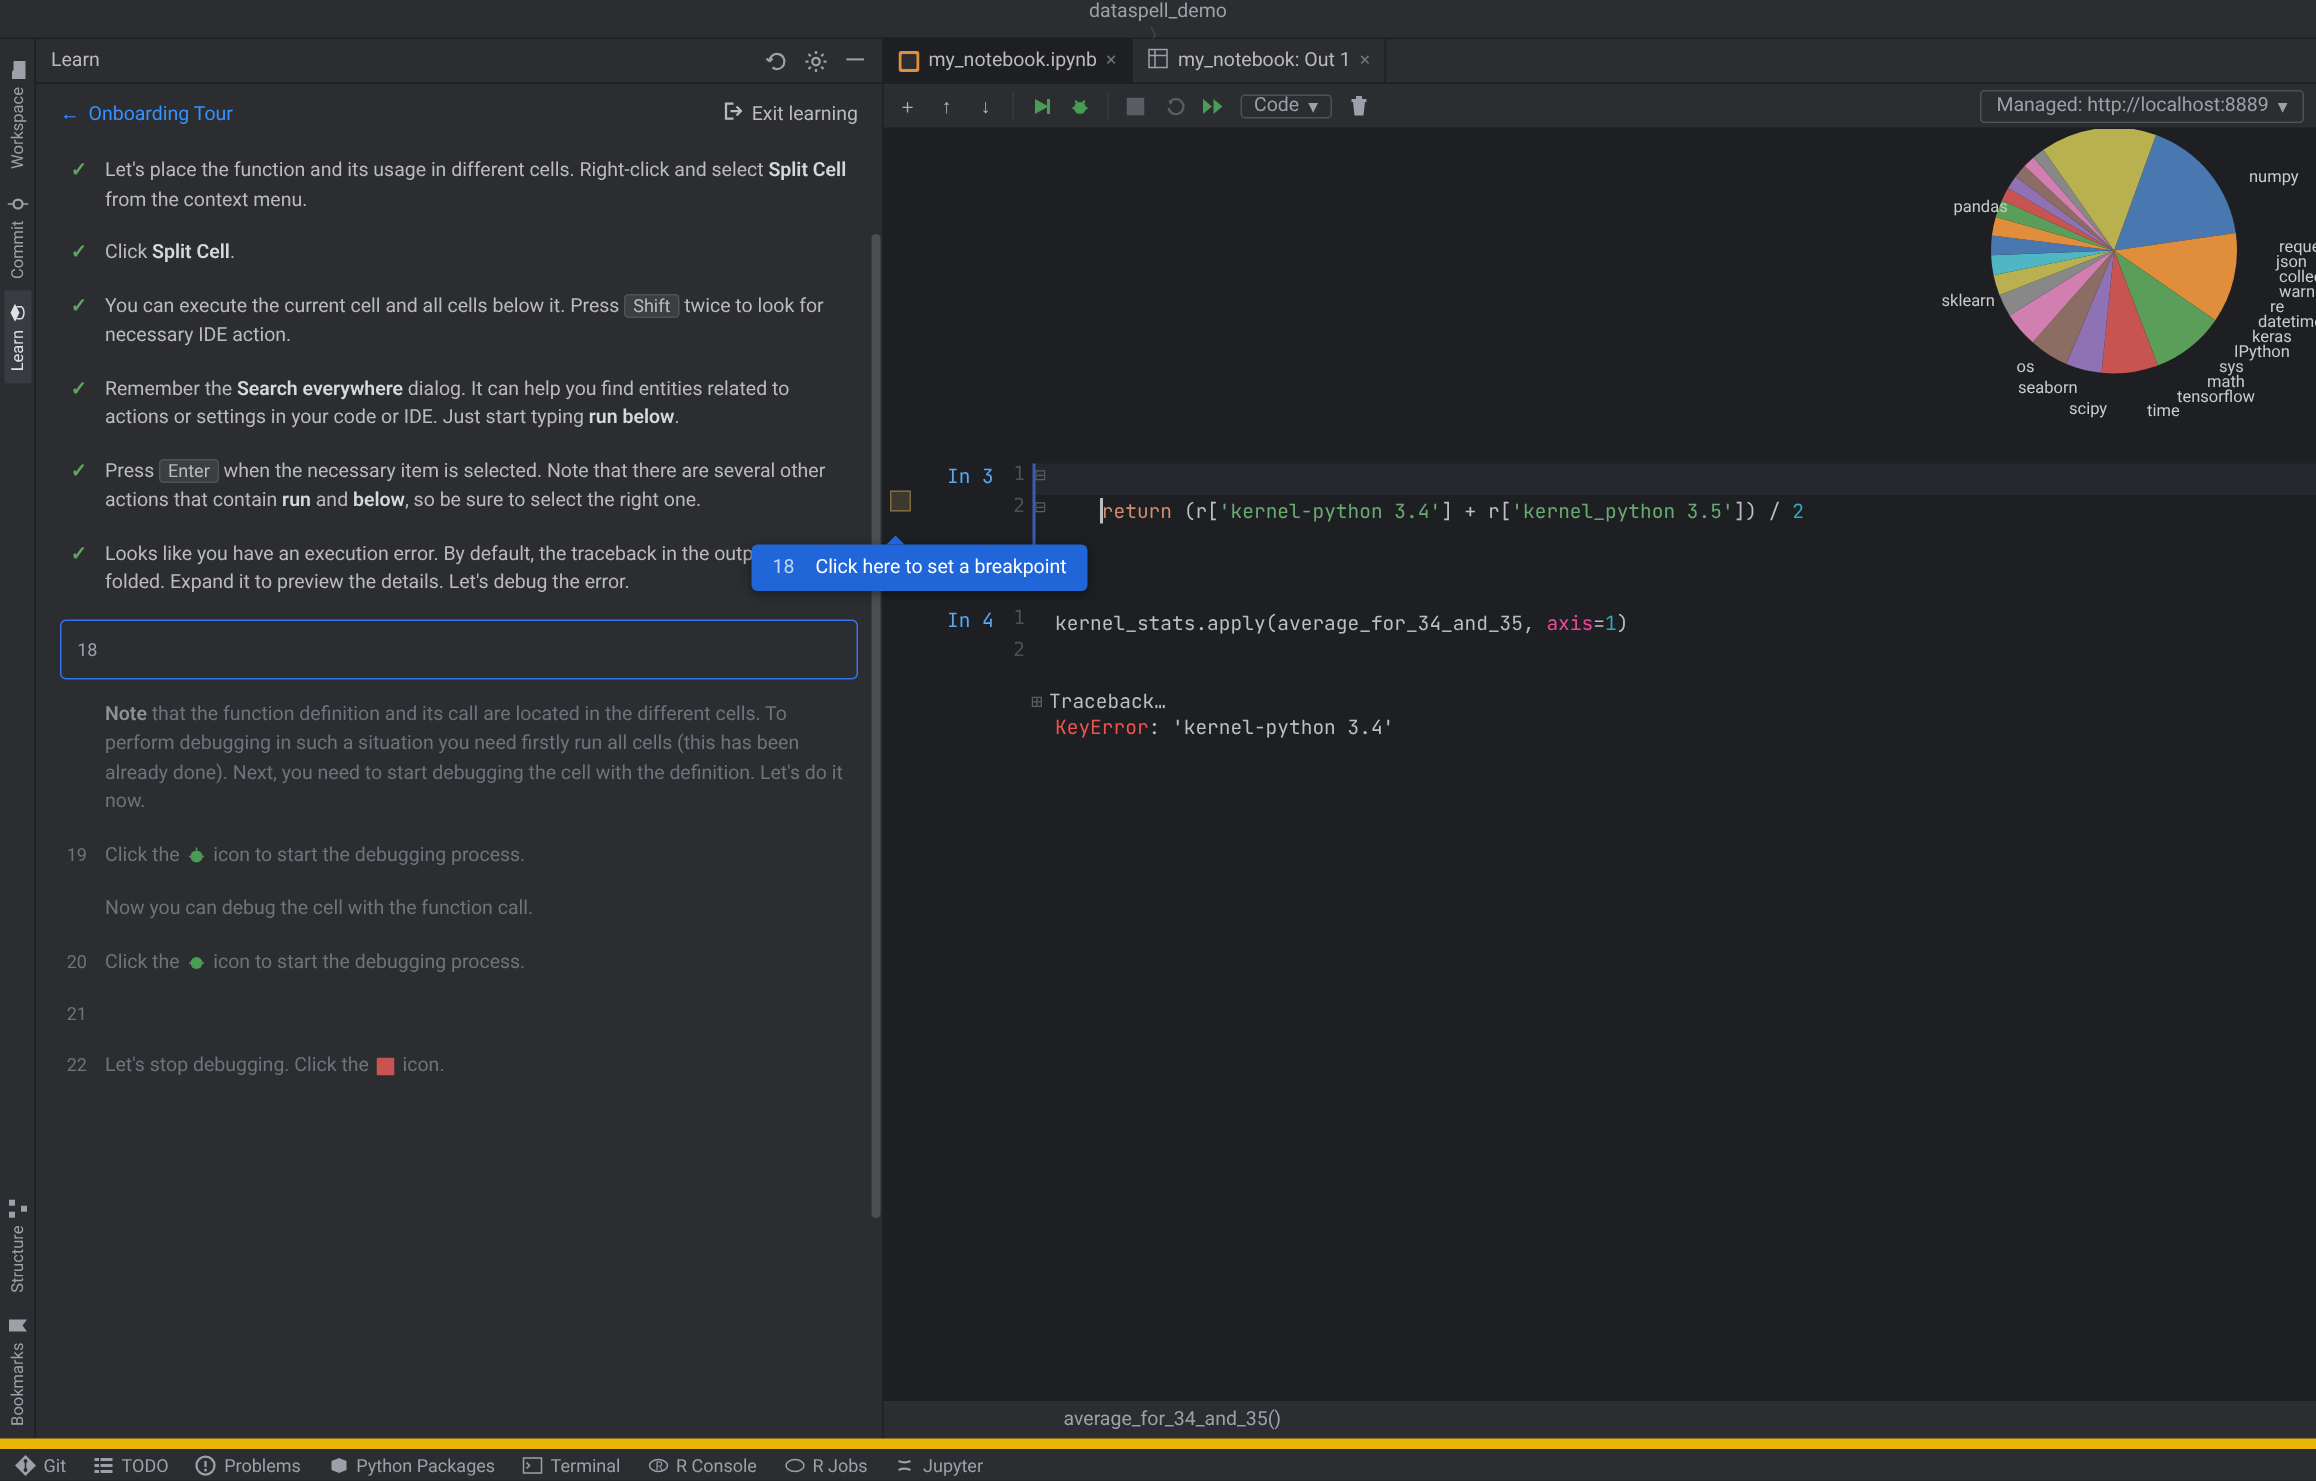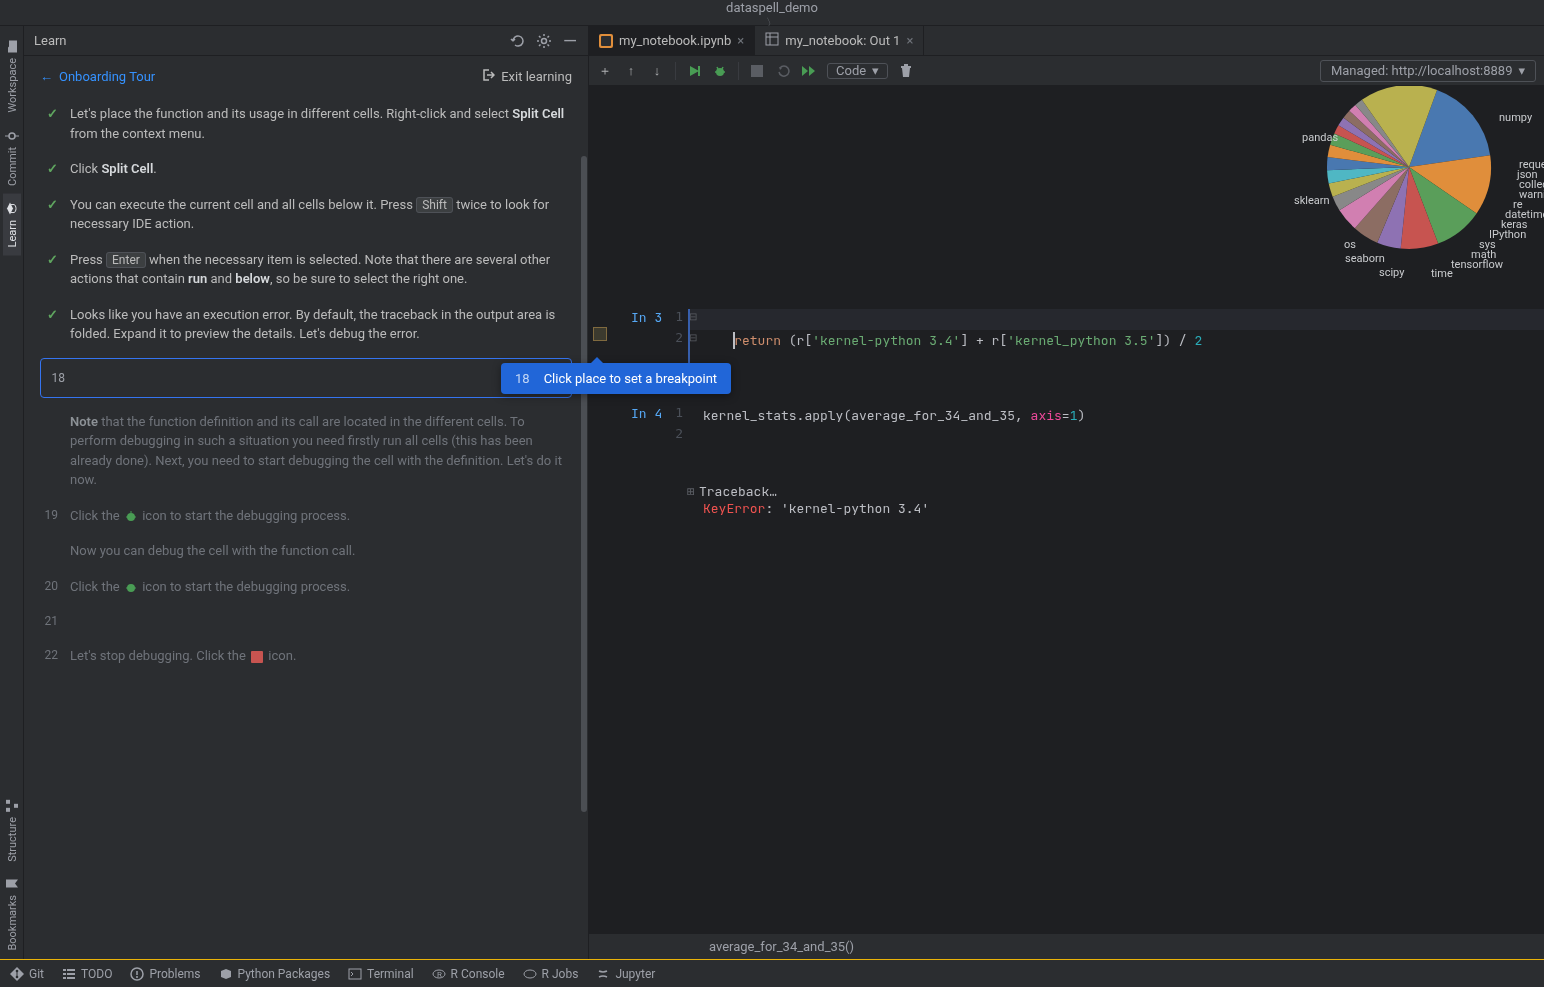--- a/index.html
+++ b/index.html
@@ -214,41 +214,41 @@
 .tooltip::after {
   content: "";
   position: absolute; top: -6px; left: 90px;
   border: 6px solid transparent;
   border-bottom-color: #2166d8;
   border-top: none;
 }
 .tooltip .tnum { color: #c3d7f5; }
 
 .traceback {
-  margin-left: 114px; margin-top: 28px;
+  margin-left: 114px; margin-top: 4px;
   font-family: "JetBrains Mono", Consolas, monospace; font-size: 13px;
 }
 .traceback .tline { color: #bcbec4; }
 .traceback .err { color: #ef5350; }
 .traceback .plus { color: #5a5d63; display: inline-block; width: 12px; margin-left: -16px; }
 
 .nb-status {
   height: 26px;
   background: #2b2d30;
   border-top: 1px solid #1e1f22;
   display: flex; align-items: center;
   padding-left: 120px;
   color: #9da0a8;
 }
 
 .bottom-bar {
   position: absolute; bottom: 0; left: 0; right: 0;
   height: 28px;
   background: #2b2d30;
-  border-top: 1px solid #eab308;
+  border-top: 7px solid #eab308;
   display: flex; align-items: center;
   padding: 0 10px; gap: 18px;
 }
 .bb-item { display: flex; align-items: center; gap: 5px; color: #9da0a8; cursor: pointer; font-size: 12px; }
 .bb-item svg, .bb-item .mini { width: 14px; height: 14px; }
 
 .ipynb-icon { width:14px; height:14px; display:inline-flex; }
 </style>
 </head>
 <body>
@@ -347,20 +347,24 @@
       <div class="step">
           <div class="gutter check"></div>
         <div class="body"><span>Click </span><strong>Split Cell</strong><span>.</span></div>
         </div>
 
       <div class="step">
           <div class="gutter check"></div>
         <div class="body"><span>You can execute the current cell and all cells below it. Press </span><span class="kbd">Shift</span><span> twice to look for necessary IDE action.</span></div>
         </div>
 
+      <div class="step">
+          <div class="gutter check"></div>
+        <div class="body"><span>Remember the </span><strong>Search everywhere</strong><span> dialog. It can help you find entities related to actions or settings in your code or IDE. Just start typing </span><strong>run below</strong><span>.</span></div>
+        </div>
 
       <div class="step">
           <div class="gutter check"></div>
         <div class="body"><span>Press </span><span class="kbd">Enter</span><span> when the necessary item is selected. Note that there are several other actions that contain </span><strong>run</strong><span> and </span><strong>below</strong><span>, so be sure to select the right one.</span></div>
         </div>
 
       <div class="step">
           <div class="gutter check"></div>
         <div class="body"><span>Looks like you have an execution error. By default, the traceback in the output area is folded. Expand it to preview the details. Let's debug the error.</span></div>
         </div>
@@ -570,21 +574,21 @@
     </div>
 
     <div class="nb-status">
       <span>average_for_34_and_35()</span>
     </div>
   </div>
 </div>
 
 <div class="tooltip">
   <span class="tnum">18</span>
-  <span>Click place to set a breakpoint</span>
+  <span>Click here to set a breakpoint</span>
 </div>
 
 <div class="bottom-bar">
   <div class="bb-item">
       <svg class="mini" viewBox="0 0 14 14">
         <path fill="#9da0a8" d="M7 0l7 7-7 7-7-7z"></path>
         <circle cx="7" cy="4" r="1.3" fill="#2b2d30"></circle>
         <circle cx="7" cy="10" r="1.3" fill="#2b2d30"></circle>
         <line x1="7" y1="4" x2="7" y2="10" stroke="#2b2d30"></line>
       </svg>

